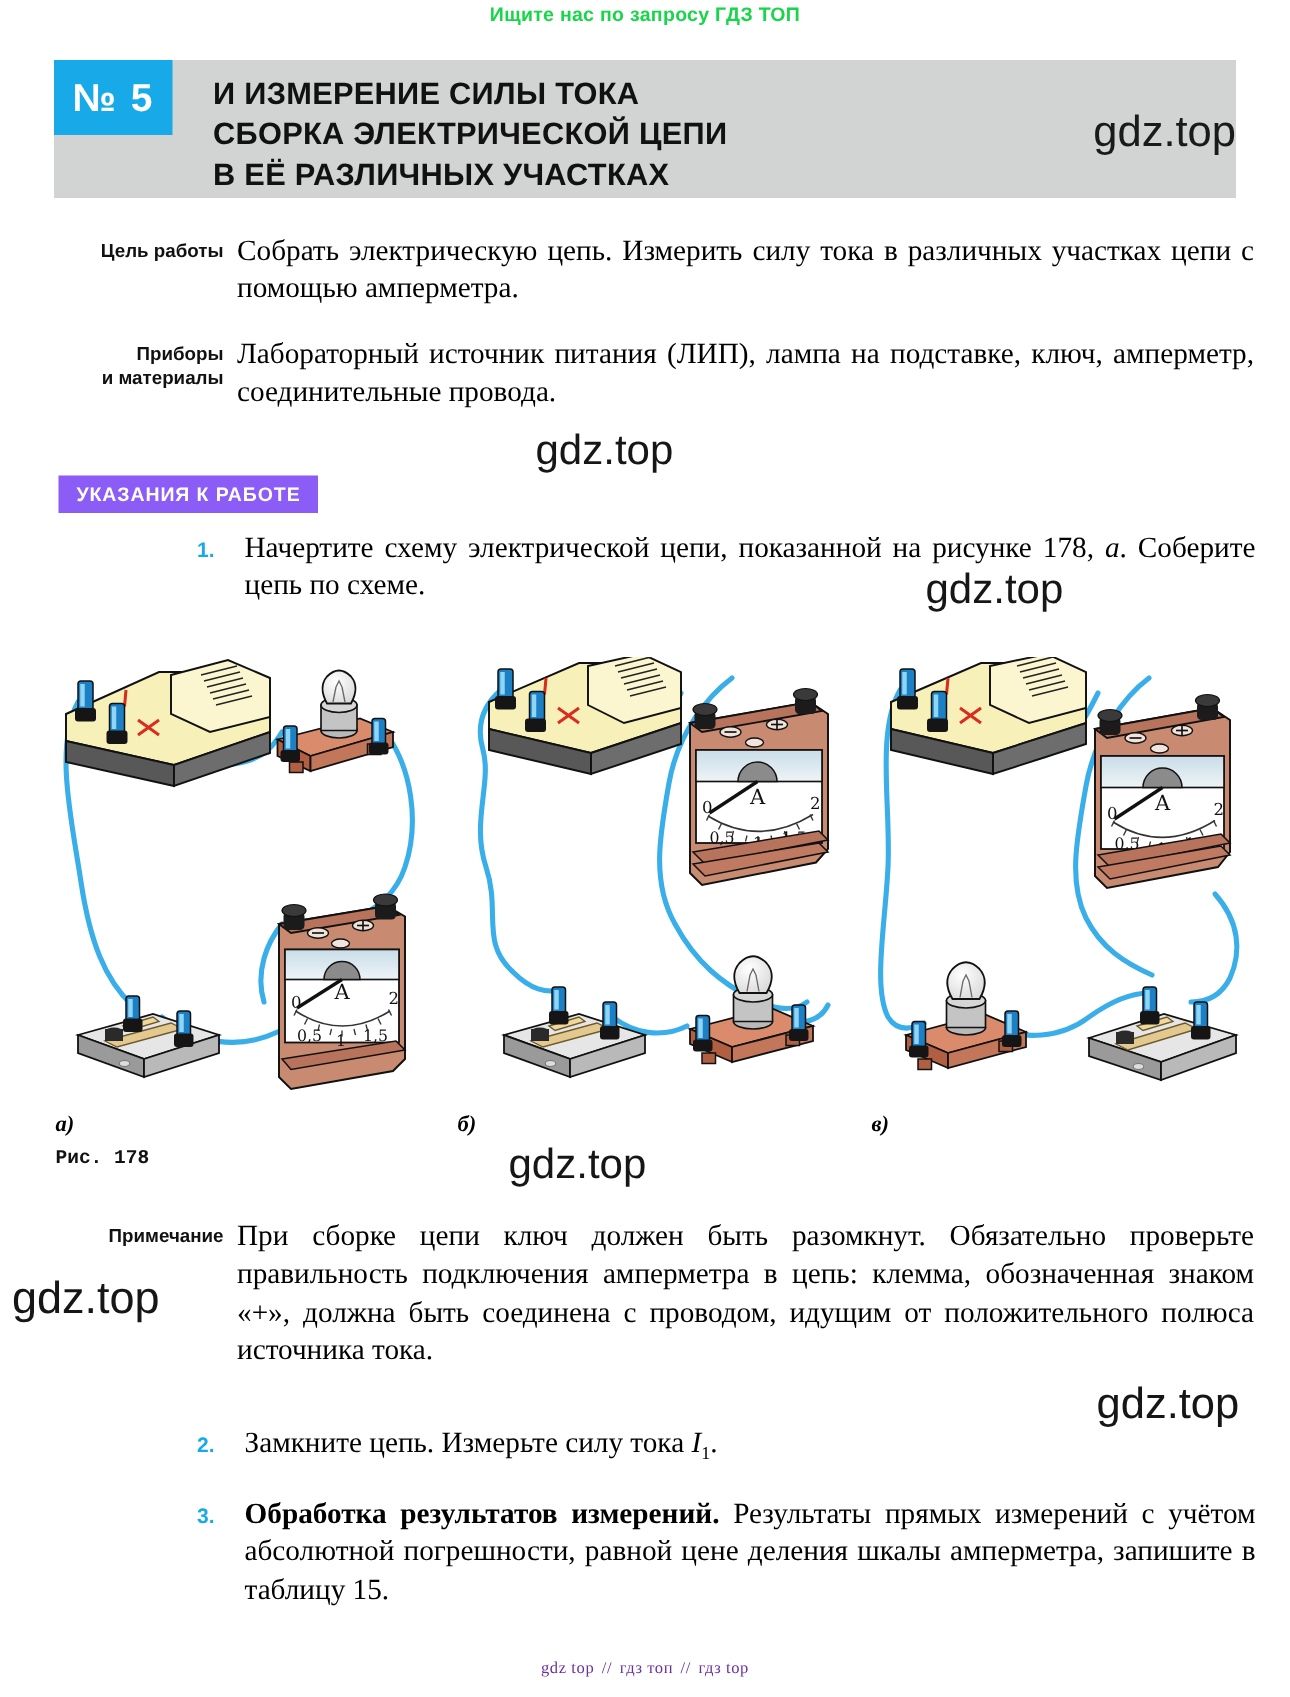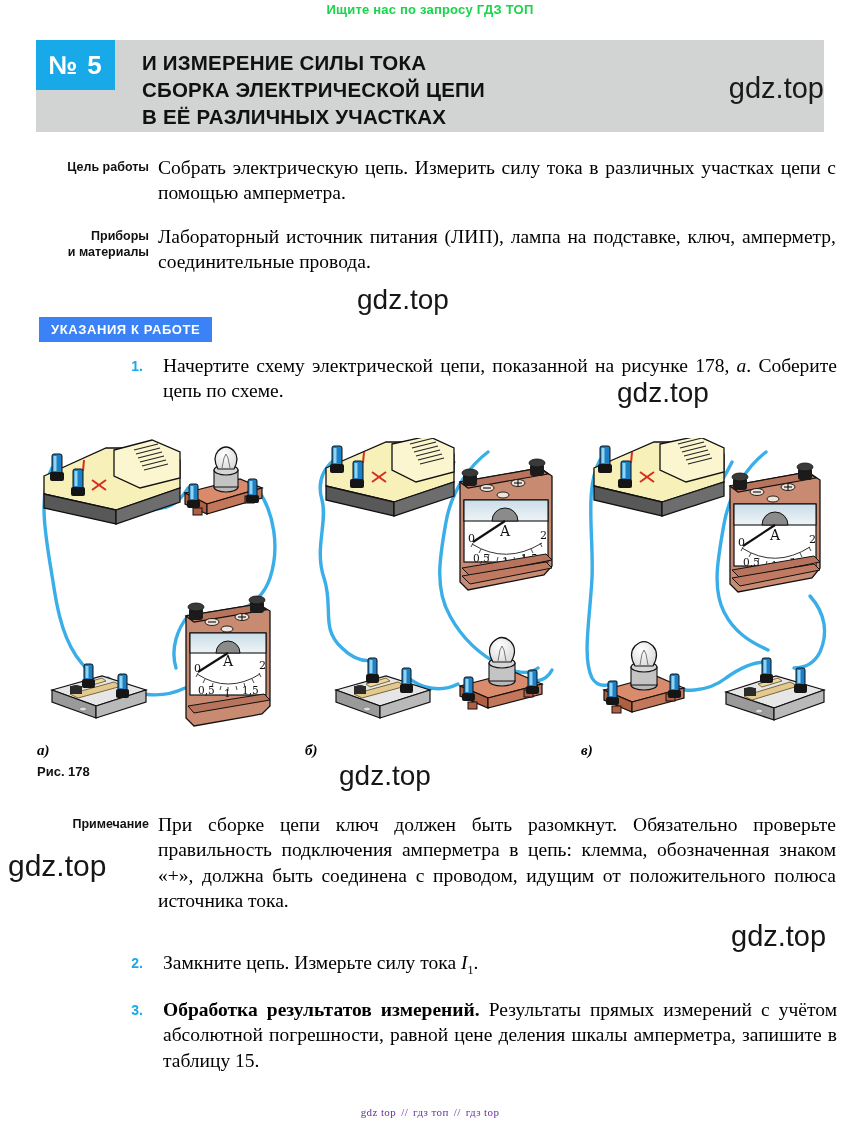--- a/index.html
+++ b/index.html
@@ -80,21 +80,21 @@
   #row-goal .lbl{width:113px;}
   #row-goal .bodytxt{width:678px;margin-left:9px;}
 
   #row-equip{left:36px;top:224px;width:800px;}
   #row-equip .lbl{width:113px;}
   #row-equip .bodytxt{width:678px;margin-left:9px;}
 
   
   .badge-instr{
     position:absolute;left:39px;top:317px;
-    background:#3b82f6;color:#fff;
+    background:#8b5cf6;color:#fff;
     font-family:"Liberation Sans", sans-serif;
     font-weight:bold;font-size:13px;letter-spacing:.6px;
     padding:5px 12px 5px 12px;
   }
 
   
   .item{position:absolute;display:flex;}
   .item .num{
     width:26px;min-width:26px;
     font-family:"Liberation Sans", sans-serif;
@@ -124,21 +124,21 @@
   .fig-letter{
     position:absolute;
     font-family:"Liberation Serif", serif;
     font-style:italic;font-weight:bold;font-size:15px;color:#000;
   }
   #letter-a{left:37px;top:742px;}
   #letter-b{left:305px;top:742px;}
   #letter-c{left:581px;top:742px;}
   .fig-caption{
     position:absolute;left:37px;top:764px;
-    font-family:Liberation Sans, sans-serif;
+    font-family:Liberation Mono, monospace;
     font-weight:bold;font-size:13px;color:#111;
   }
 
   
   #row-note{left:36px;top:812px;width:800px;}
   #row-note .lbl{width:113px;}
   #row-note .bodytxt{width:678px;margin-left:9px;}
 
   
   .footer{

